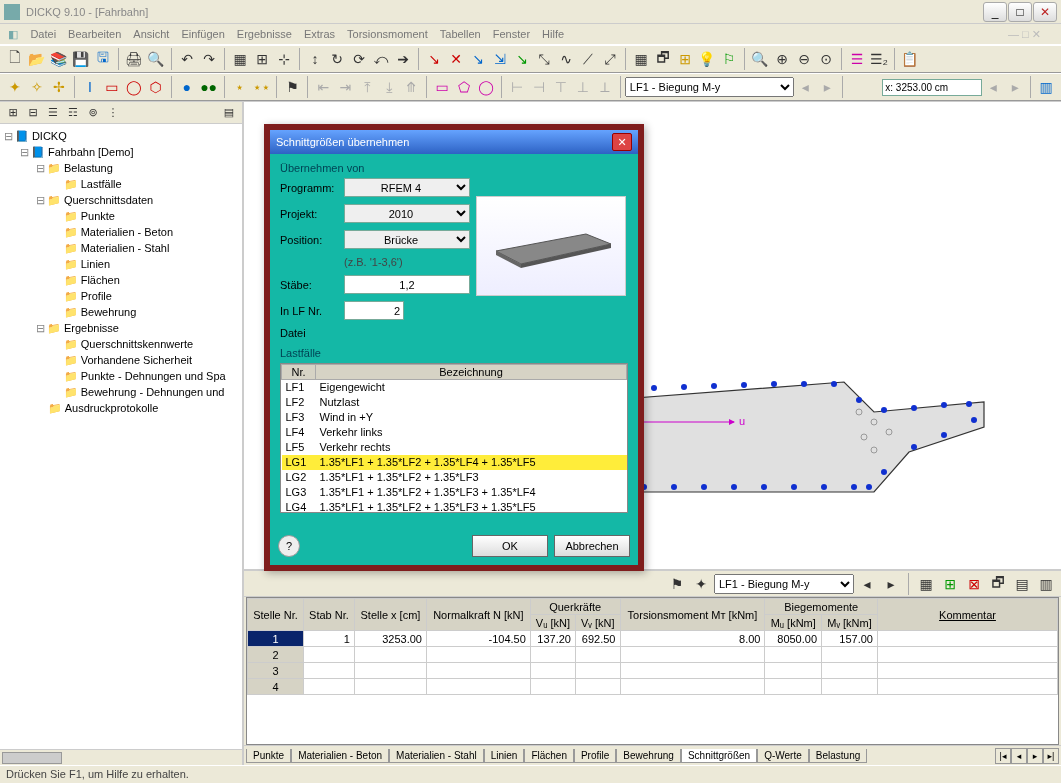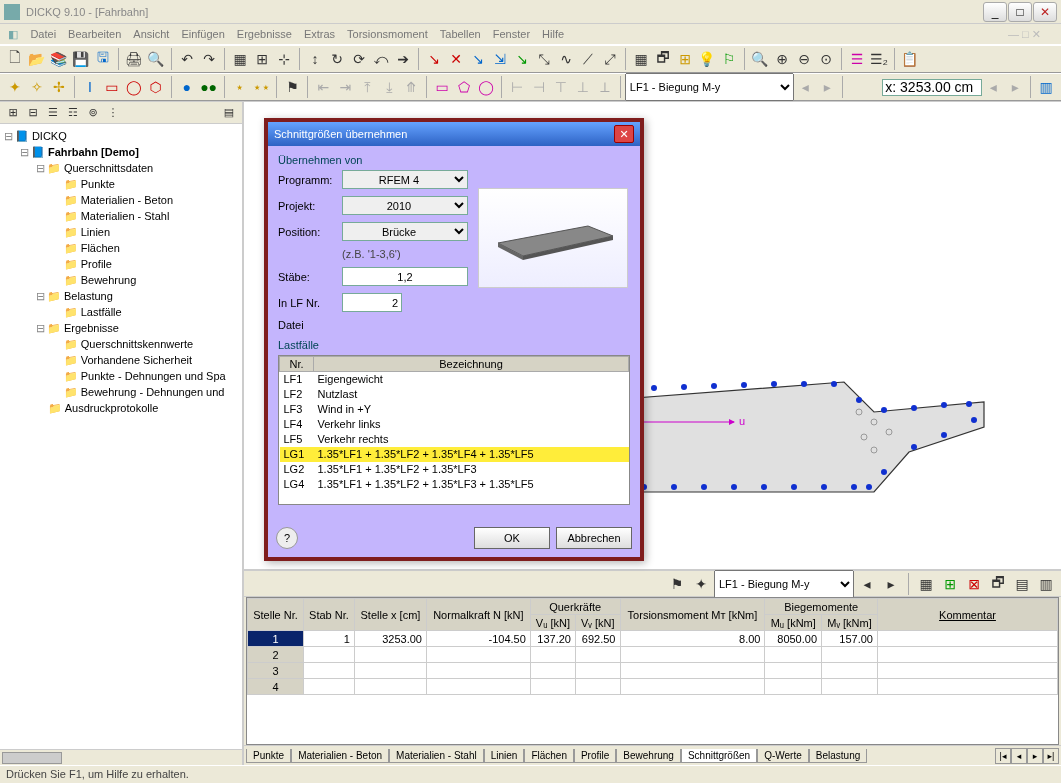--- a/index.html
+++ b/index.html
@@ -16,37 +16,37 @@
 
 .menubar { height:20px; display:flex; align-items:center; padding:0 8px; gap:0; color:#777; }
 .menubar span { margin-right:12px; cursor:default; }
 .menubar .mdi { margin-left:auto; color:#bbb; }
 
 
 .toolbars { border-top:1px solid #fff; border-bottom:1px solid #ccc; }
 .toolbar-row { height:28px; display:flex; align-items:center; padding:1px 4px; gap:0; background:#ece9d8; border-top:1px solid #fff; border-bottom:1px solid #999; }
 .tbtn { width:22px; height:22px; border:1px solid transparent; display:flex; align-items:center; justify-content:center; font-size:14px; color:#333; background:transparent; cursor:pointer; }
 .sep { width:1px; height:22px; background:#aaa; margin:0 4px; }
-.tsel { height:28px; font-size:11px; }
-.tinput { height:17px; font-size:14px; border:1px solid #7a9; padding:0 2px;margin-left:35px; }
+.tsel { height:20px; font-size:11px; }
+.tinput { height:17px; font-size:10px; border:1px solid #7a9; padding:0 2px;margin-left:35px; }
 
 
 .main { display:flex; height: calc(783px - 24px - 20px - 56px - 20px); }
 .tree-pane { width:244px; border-right:2px solid #ccc; display:flex; flex-direction:column; }
 .tree-tb { height:22px; background:#ece9d8; border-bottom:1px solid #ccc; display:flex; align-items:center; padding:0 4px; gap:2px; }
 .tree-tb .tbtn { width:18px; height:18px; font-size:11px; }
 .tree { flex:1; background:#fff; overflow:auto; padding:4px; }
 .tree ul { list-style:none; padding-left:0; }
 .tree ul ul { padding-left:16px; }
 .tree li { white-space:nowrap; line-height:16px; display:block; }
 .tree li::before { content:'⊞'; color:#888; margin-right:2px; }
 .tree li.open::before { content:'⊟'; }
 .tree li.leaf::before { content:' '; display:inline-block; width:10px; }
 .tree .fld { color:#000; }
-.tree .root { font-weight:bold; }
+.tree .root { font-weight:normal; }
 .tree li > span.icn { margin-right:3px; }
 .tree .book { color:#06c; }
 .tree .yel { color:#c90; }
 .tree-scroll { height:16px; background:#ece9d8; border-top:1px solid #ccc; }
 
 .center { flex:1; display:flex; flex-direction:column; position:relative; }
 .canvas { flex:1; background:#fff; position:relative; overflow:hidden; }
 
 
 .drawing { position:absolute; top:270px; left:330px; width:420px; height:140px; }
@@ -64,21 +64,21 @@
 .grid-tabs { height:20px; display:flex; align-items:center; padding:0 2px; border-top:1px solid #ccc; }
 .grid-tabs .tab { border:1px solid #999; border-top:none; padding:1px 6px; margin-right:0; background:#ece9d8; font-size:10px; cursor:pointer; }
 .grid-tabs .tab.active { background:#fff; }
 .grid-tabs .nav { margin-left:auto; display:flex; }
 .grid-tabs .nav button { width:16px; height:16px; border:1px solid #999; background:#ece9d8; font-size:9px; }
 
 
 .status { height:20px; background:#ece9d8; border-top:1px solid #fff; padding:2px 6px; color:#444; }
 
 
-.dialog { position:absolute; left:264px; top:118px; width:380px; background:#c4b5fd; border:4px solid #7f1d1d; box-shadow:2px 2px 8px rgba(0,0,0,0.3); z-index:50; }
+.dialog { position:absolute; left:264px; top:124px; width:380px; background:#14b8a6; border:6px solid #7f1d1d; box-shadow:2px 2px 8px rgba(0,0,0,0.3); z-index:50; }
 .dialog-title { height:24px; background:linear-gradient(#65a3ff,#2d62c4); color:#fff; display:flex; align-items:center; padding:0 6px; font-size:11px; }
 .dialog-title .close { margin-left:auto; width:20px; height:18px; background:#d44; color:#fff; border:1px solid #900; border-radius:2px; display:flex; align-items:center; justify-content:center; cursor:pointer; }
 .dialog-body { padding:8px 10px; }
 .group { margin-bottom:8px; }
 .group-title { color:#045; margin-bottom:4px; }
 .form-row { display:flex; align-items:center; margin-bottom:7px; }
 .form-row label { width:64px; }
 .form-row input, .form-row select { width:126px; border:1px solid #7a9; padding:1px 3px; height:19px;text-align:center; }
 .form-row .short { width:60px; text-align:right; }
 .preview { position:absolute; right:12px; top:42px; width:150px; height:100px; background:linear-gradient(#fff,#eef); border:1px solid #ccc; display:flex; align-items:center; justify-content:center; }
@@ -234,31 +234,31 @@
       <button class="tbtn">⊚</button>
       <button class="tbtn">⋮</button>
       <button class="tbtn" style="margin-left:auto;">▤</button>
     </div>
     <div class="tree">
       <ul>
         <li class="open"><span class="icn book">📘</span><span>DICKQ</span>
           <ul>
             <li class="open"><span class="icn book">📘</span><span class="root">Fahrbahn [Demo]</span>
               <ul id="tree-body">
+                  <li class="open"><span class="icn yel">📁</span><span class="fld">Belastung</span><ul>
+                      <li class="leaf"><span class="icn yel">📁</span><span>Lastfälle</span></li>
+                    </ul></li>
                   <li class="open"><span class="icn yel">📁</span><span class="fld">Querschnittsdaten</span><ul>
                       <li class="leaf"><span class="icn yel">📁</span><span>Punkte</span></li>
                       <li class="leaf"><span class="icn yel">📁</span><span>Materialien - Beton</span></li>
                       <li class="leaf"><span class="icn yel">📁</span><span>Materialien - Stahl</span></li>
                       <li class="leaf"><span class="icn yel">📁</span><span>Linien</span></li>
                       <li class="leaf"><span class="icn yel">📁</span><span>Flächen</span></li>
                       <li class="leaf"><span class="icn yel">📁</span><span>Profile</span></li>
                       <li class="leaf"><span class="icn yel">📁</span><span>Bewehrung</span></li>
-                    </ul></li>
-                  <li class="open"><span class="icn yel">📁</span><span class="fld">Belastung</span><ul>
-                      <li class="leaf"><span class="icn yel">📁</span><span>Lastfälle</span></li>
                     </ul></li>
                   <li class="open"><span class="icn yel">📁</span><span class="fld">Ergebnisse</span><ul>
                       <li class="leaf"><span class="icn yel">📁</span><span>Querschnittskennwerte</span></li>
                       <li class="leaf"><span class="icn yel">📁</span><span>Vorhandene Sicherheit</span></li>
                       <li class="leaf"><span class="icn yel">📁</span><span>Punkte - Dehnungen und Spa</span></li>
                       <li class="leaf"><span class="icn yel">📁</span><span>Bewehrung - Dehnungen und</span></li>
                     </ul></li>
                   <li class="leaf"><span class="icn yel">📁</span><span class="fld">Ausdruckprotokolle</span></li>
                 </ul>
             </li>
@@ -525,20 +525,24 @@
               </tr>
               <tr class="sel">
                 <td>LG1</td>
                 <td>1.35*LF1 + 1.35*LF2 + 1.35*LF4 + 1.35*LF5</td>
               </tr>
               <tr>
                 <td>LG2</td>
                 <td>1.35*LF1 + 1.35*LF2 + 1.35*LF3</td>
               </tr>
               <tr>
+                <td>LG3</td>
+                <td>1.35*LF1 + 1.35*LF2 + 1.35*LF3 + 1.35*LF4</td>
+              </tr>
+              <tr>
                 <td>LG4</td>
                 <td>1.35*LF1 + 1.35*LF2 + 1.35*LF3 + 1.35*LF5</td>
               </tr>
             </tbody>
         </table>
       </div>
     </div>
   </div>
   <div class="dlg-buttons">
     <button class="help">?</button>

